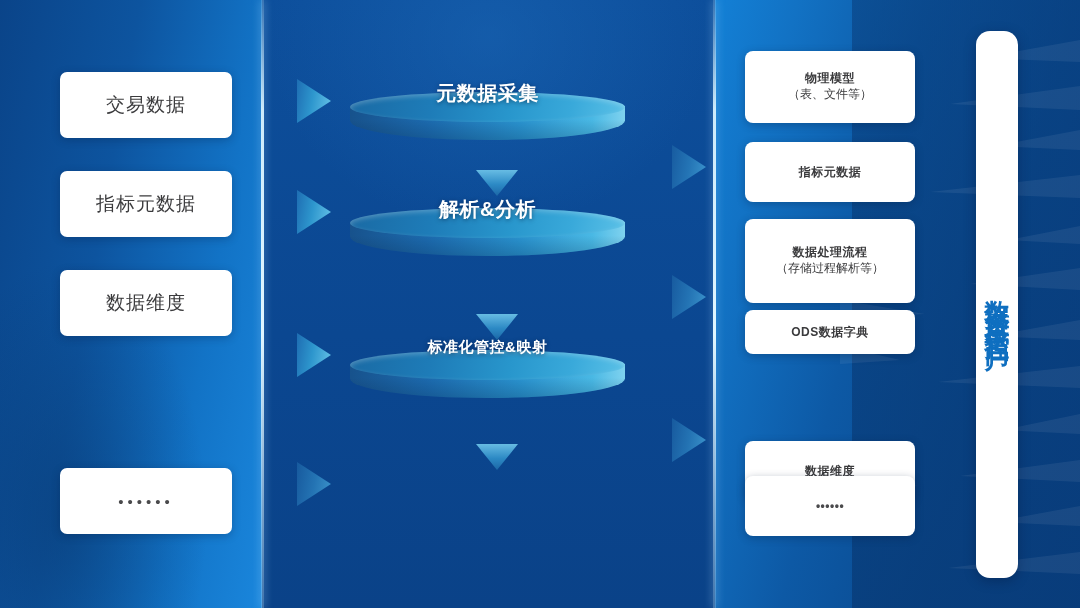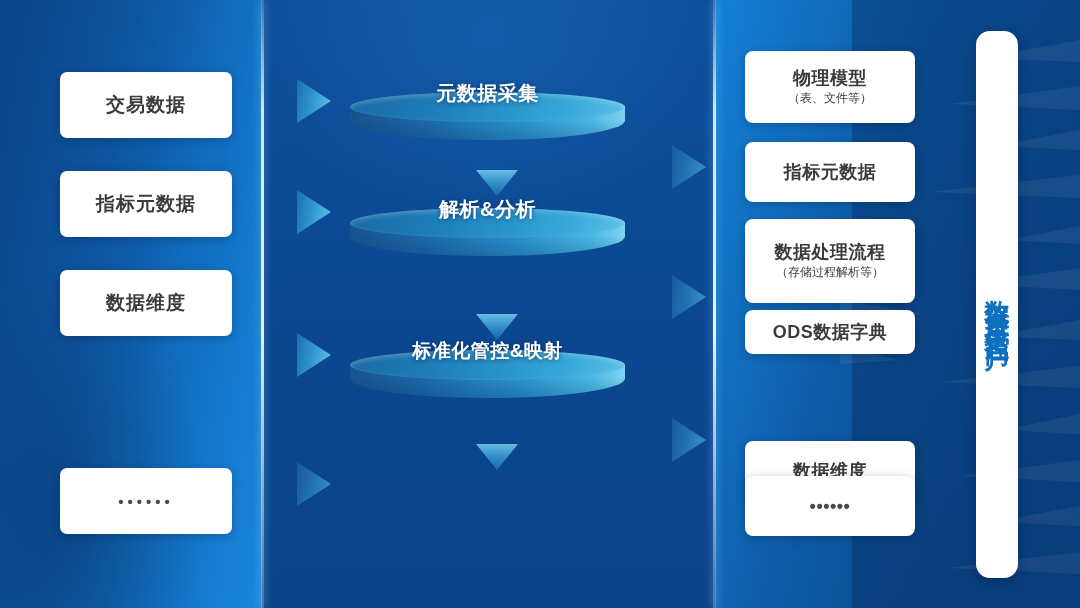--- a/index.html
+++ b/index.html
@@ -51,21 +51,21 @@
   
   .streaks{position:absolute;top:0;right:0;width:250px;height:608px;opacity:.5;pointer-events:none;}
 
   
   .col-left{position:absolute;left:0;top:0;width:262px;height:608px;}
   .lbox{
     position:absolute;left:60px;width:172px;height:66px;
     background:#ffffff;border-radius:7px;
     box-shadow:0 2px 8px rgba(0,25,60,.28);
     display:flex;align-items:center;justify-content:center;
-    color:#3b3b3d;font-size:19px;font-weight:bold;letter-spacing:1px;
+    color:#3b3b3d;font-size:19px;font-weight:normal;letter-spacing:1px;
   }
   .lbox.small{font-size:18px;}
   .dots{letter-spacing:4px;font-size:15px;color:#4a4a4c;line-height:1;}
 
   
   .col-mid{position:absolute;left:262px;top:12px;width:544px;height:608px;}
   .cyl{position:absolute;left:88px;width:275px;height:62px;}
   .cyl .body{
     position:absolute;left:0;top:14px;width:275px;height:34px;
     background:linear-gradient(90deg,#17528c 0%,#1c6aae 28%,#2a93cf 62%,#49b8e4 88%,#7fd2ef 100%);
@@ -80,40 +80,40 @@
     position:absolute;left:0;top:0;width:275px;height:30px;border-radius:50%;
     background:linear-gradient(102deg,#1a6aa4 0%,#1e7cb8 30%,#2896cc 58%,#39a9da 80%,#5cc2e8 100%);
     box-shadow:inset 0 2px 5px rgba(255,255,255,.25);
   }
   .cyl .label{
     position:absolute;left:0;top:-12px;width:275px;text-align:center;
     color:#ffffff;font-size:20px;font-weight:bold;letter-spacing:.5px;
     text-shadow:0 1px 4px rgba(0,20,50,.55);
     z-index:4;white-space:nowrap;
   }
-  .cyl .label.wide{font-size:19px;}
+  .cyl .label.wide{font-size:15px;}
 
   
   .darrow{
     position:absolute;left:214px;width:42px;height:26px;
     background:linear-gradient(180deg,#6fc6ea 0%,#2f8fc9 55%,#1d6aa8 100%);
     clip-path:polygon(0 0,100% 0,50% 100%);
     opacity:.92;
   }
 
   
   .col-right{position:absolute;left:715px;top:0;width:365px;height:608px;}
   .rbox{
     position:absolute;left:30px;width:170px;
     background:#ffffff;border-radius:8px;
     box-shadow:0 2px 8px rgba(0,25,60,.3);
     display:flex;flex-direction:column;align-items:center;justify-content:center;
     color:#3b3b3d;text-align:center;
   }
-  .rbox .t1{font-size:18px;font-weight:bold;letter-spacing:.5px;line-height:1.25;text-align:right;}
+  .rbox .t1{font-size:12px;font-weight:bold;letter-spacing:.5px;line-height:1.25;text-align:right;}
   .rbox .t2{font-size:12px;font-weight:normal;letter-spacing:0;line-height:1.3;margin-top:1px;}
 
   
   .portal{
     position:absolute;left:976px;top:31px;width:42px;height:547px;
     background:#ffffff;border-radius:14px;
     box-shadow:0 3px 12px rgba(0,20,55,.35);
     display:flex;align-items:center;justify-content:center;
   }
   .portal .vtext{

